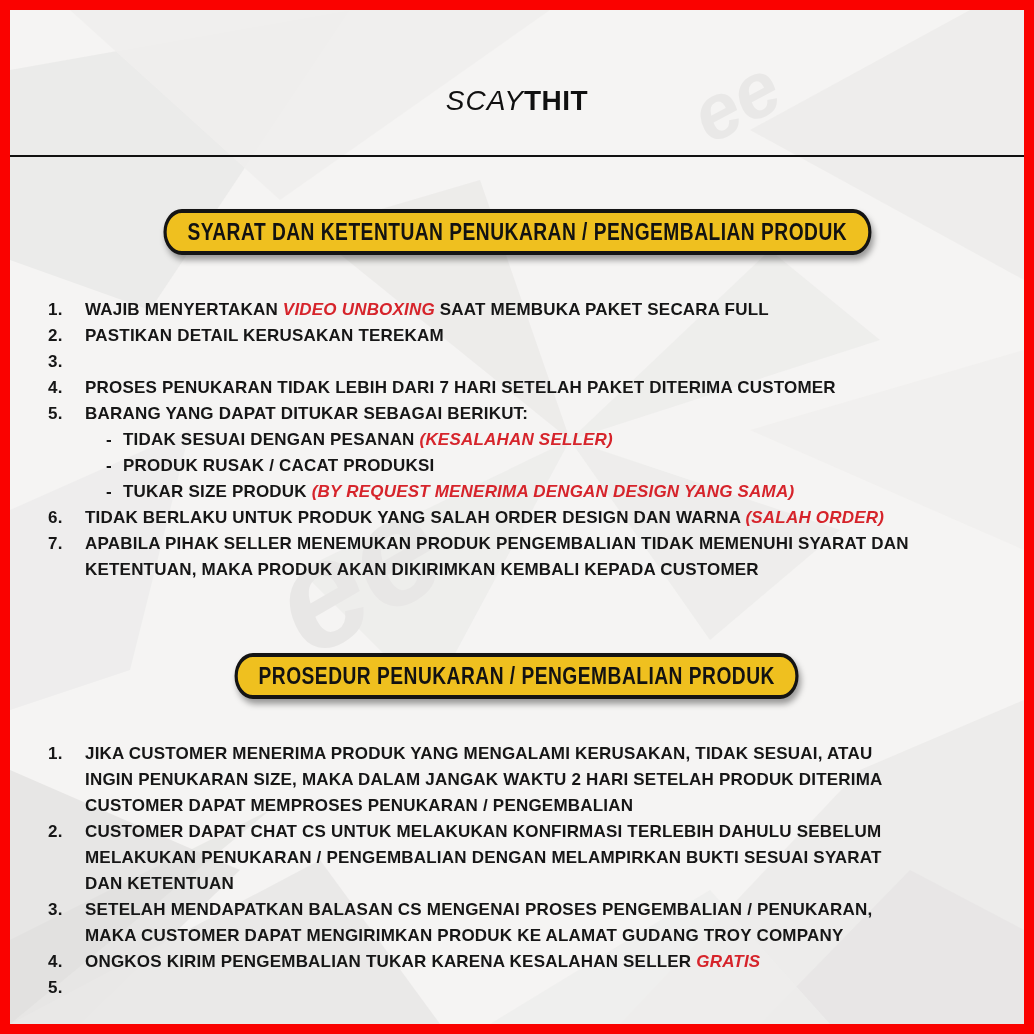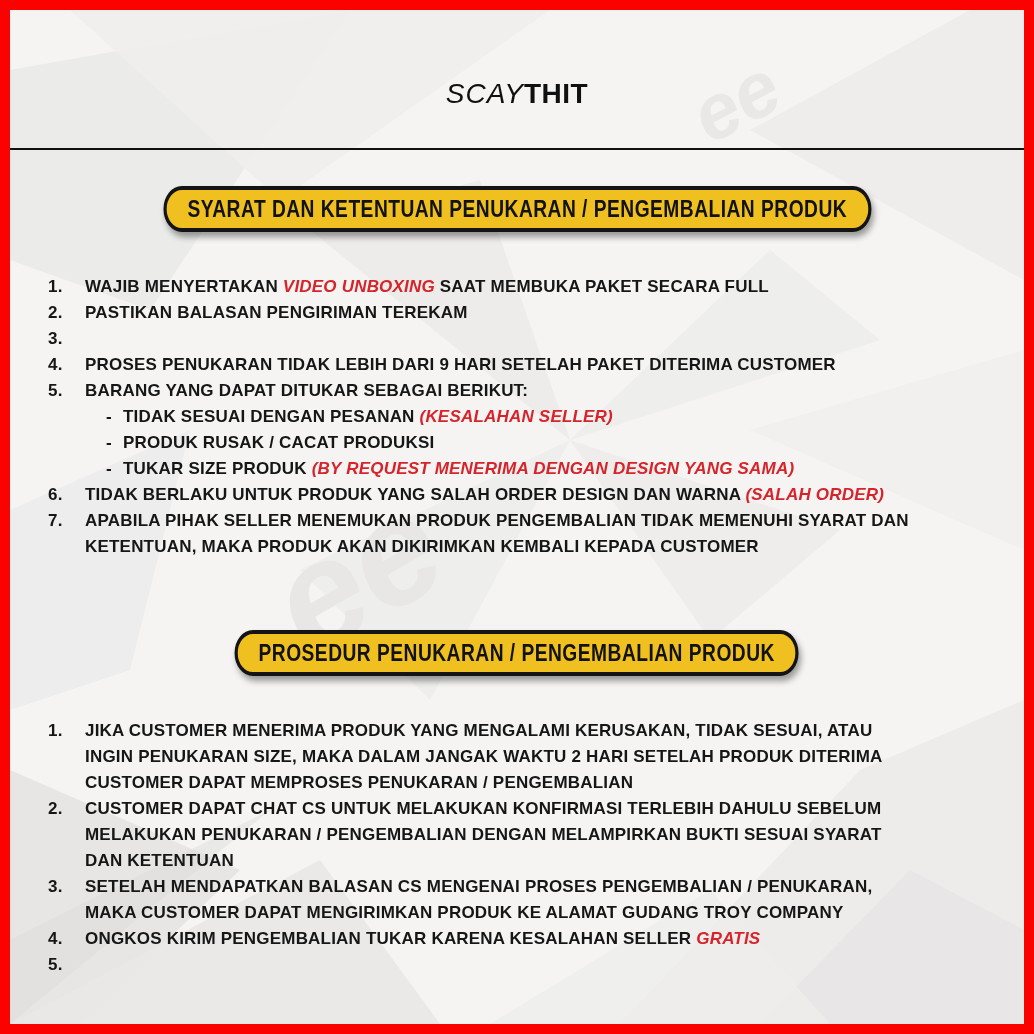--- a/index.html
+++ b/index.html
@@ -11,39 +11,39 @@
     background:#f5f4f3;
     overflow:hidden;
     font-family:"Liberation Sans", sans-serif;
     color:#161616;
   }
   .bg { position:absolute; left:0; top:0; width:100%; height:100%; }
   .content { position:relative; z-index:1; }
 
   
   .brand {
-    margin:0;
+    margin:7px;
     padding-top:66px;
     text-align:center;
     font-size:28px;
     line-height:36px;
     font-weight:400;
     color:#101010;
   }
   .brand-light { font-style:italic; letter-spacing:1px; }
   .brand-bold  { font-weight:700; letter-spacing:0.5px; }
   .divider {
     border:none;
     border-top:2px solid #101010;
     margin:36px 0 0 0;
   }
 
   
   #sections { margin-top:0; }
-  .section { margin-top:36px; }
+  .section { margin-top:52px; }
   .section + .section { margin-top:70px; }
 
   .badge-wrap { text-align:center; }
   .badge {
     display:inline-block;
     background:var(--badge-yellow, #efc01f);
     border:4px solid #141414;
     border-radius:28px;
     padding:4px 26px;
     box-shadow:3px 5px 7px rgba(0,0,0,0.38);
@@ -119,30 +119,30 @@
       </div>
     </div>
     <ol class="items">
   <li class="item">
     <span class="marker">1.</span>
     <span class="text"><span>WAJIB MENYERTAKAN </span><span class="red">VIDEO UNBOXING</span><span> SAAT MEMBUKA PAKET SECARA FULL</span></span>
   </li>
 
   <li class="item">
     <span class="marker">2.</span>
-    <span class="text"><span>PASTIKAN BALASAN PENGIRIMAN TEREKAM</span></span>
+    <span class="text"><span>PASTIKAN DETAIL KERUSAKAN TEREKAM</span></span>
   </li>
 
   <li class="item">
     <span class="marker">3.</span>
   </li>
 
   <li class="item">
     <span class="marker">4.</span>
-    <span class="text"><span>PROSES PENUKARAN TIDAK LEBIH DARI 9 HARI SETELAH PAKET DITERIMA CUSTOMER</span></span>
+    <span class="text"><span>PROSES PENUKARAN TIDAK LEBIH DARI 7 HARI SETELAH PAKET DITERIMA CUSTOMER</span></span>
   </li>
 
   <li class="item">
     <span class="marker">5.</span>
     <span class="text"><span>BARANG YANG DAPAT DITUKAR SEBAGAI BERIKUT:</span></span>
   </li>
 
   <li class="item indent">
     <span class="marker">-</span>
     <span class="text"><span>TIDAK SESUAI DENGAN PESANAN </span><span class="red">(KESALAHAN SELLER)</span></span>

